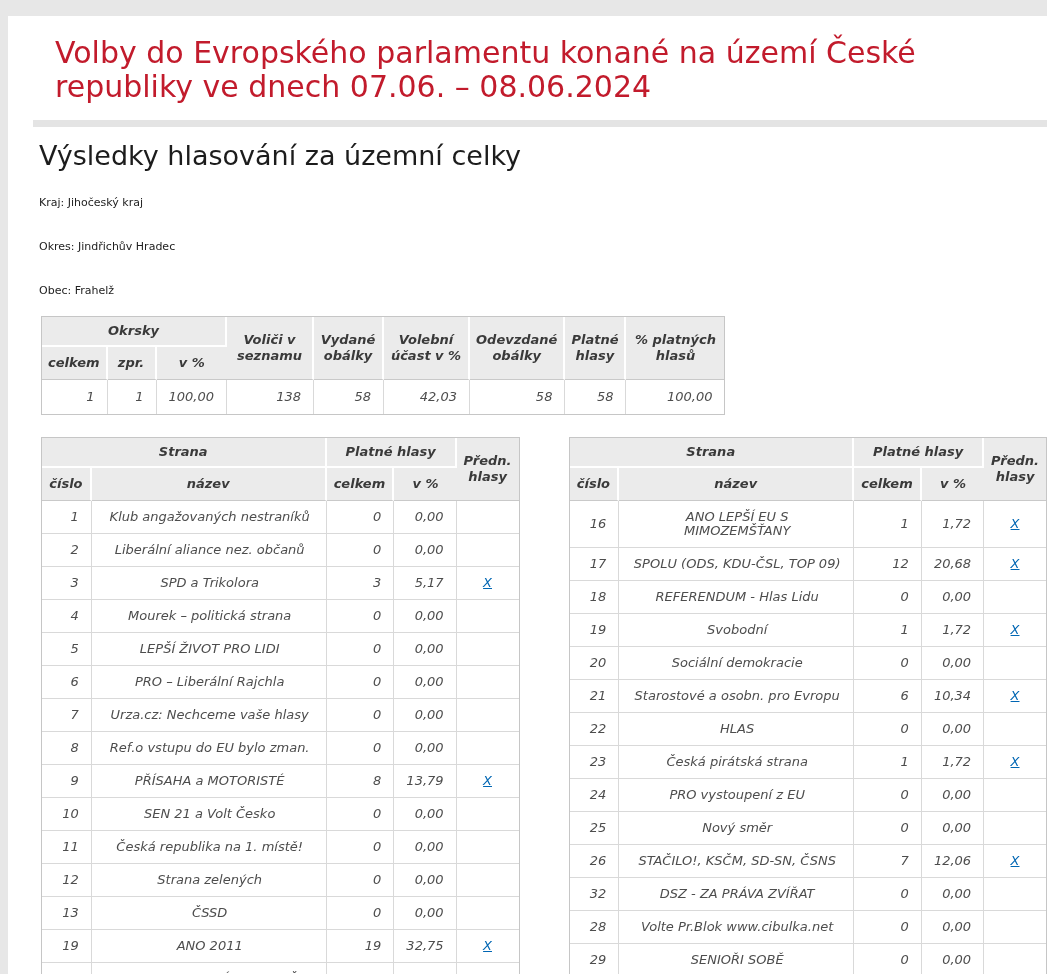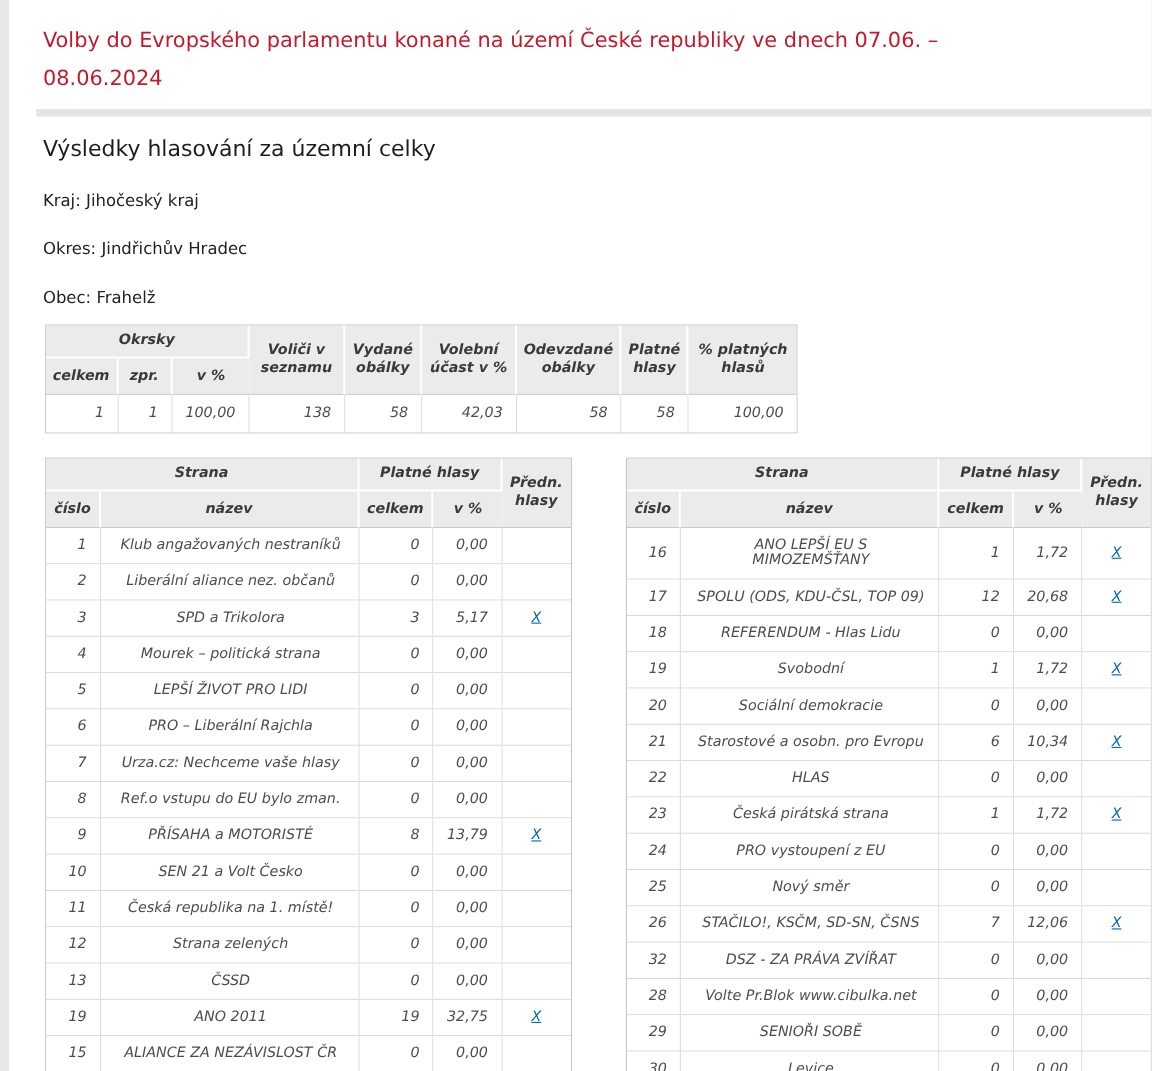--- a/index.html
+++ b/index.html
@@ -18,46 +18,46 @@
     font-family:"DejaVu Sans","Liberation Sans",sans-serif;
     -webkit-font-smoothing:antialiased;
   }
   .content{
     background:#ffffff;
     margin-left:8px;
     min-height:955px;
     padding-bottom:14px;
   }
   h1.page-title{
-    margin:0;
+    margin:16px;
     padding:20px 30px 0 31px;
     max-width:975px;
     color:var(--title-red);
-    font-size:19px;
+    font-size:30px;
     font-weight:400;
     line-height:34px;
   }
   .divider{
     height:7px;
     background:#e4e4e4;
     margin:11px 0 0 25px;
   }
   h2.subtitle{
     margin:0;
     padding:17px 30px 0 31px;
     color:#1c1c1c;
-    font-size:20px;
+    font-size:27px;
     font-weight:400;
     line-height:24px;
   }
   p.meta{
     margin:0;
     padding:26px 30px 0 31px;
     color:#222222;
-    font-size:15px;
+    font-size:11px;
     line-height:18px;
   }
   table{
     border-collapse:separate;
     border-spacing:0;
     border:1px solid var(--border-outer);
     table-layout:fixed;
     background:#fff;
     font-size:13px;
     color:#4d4d4d;

